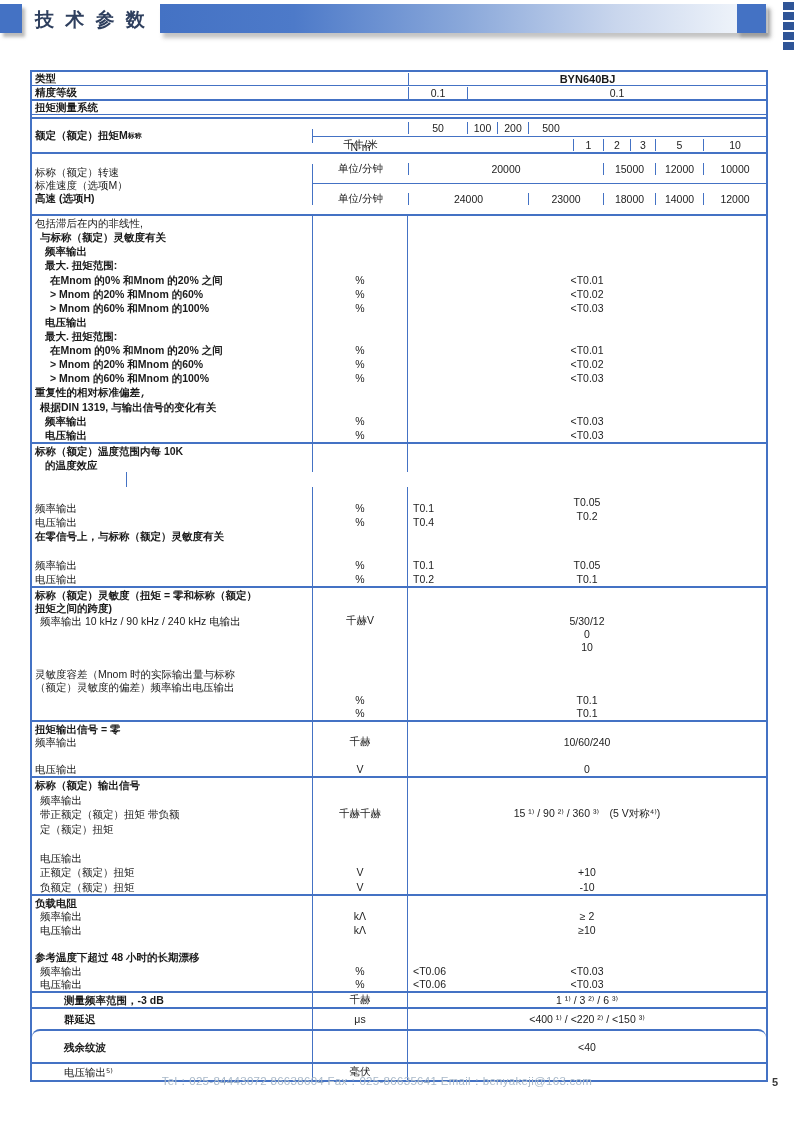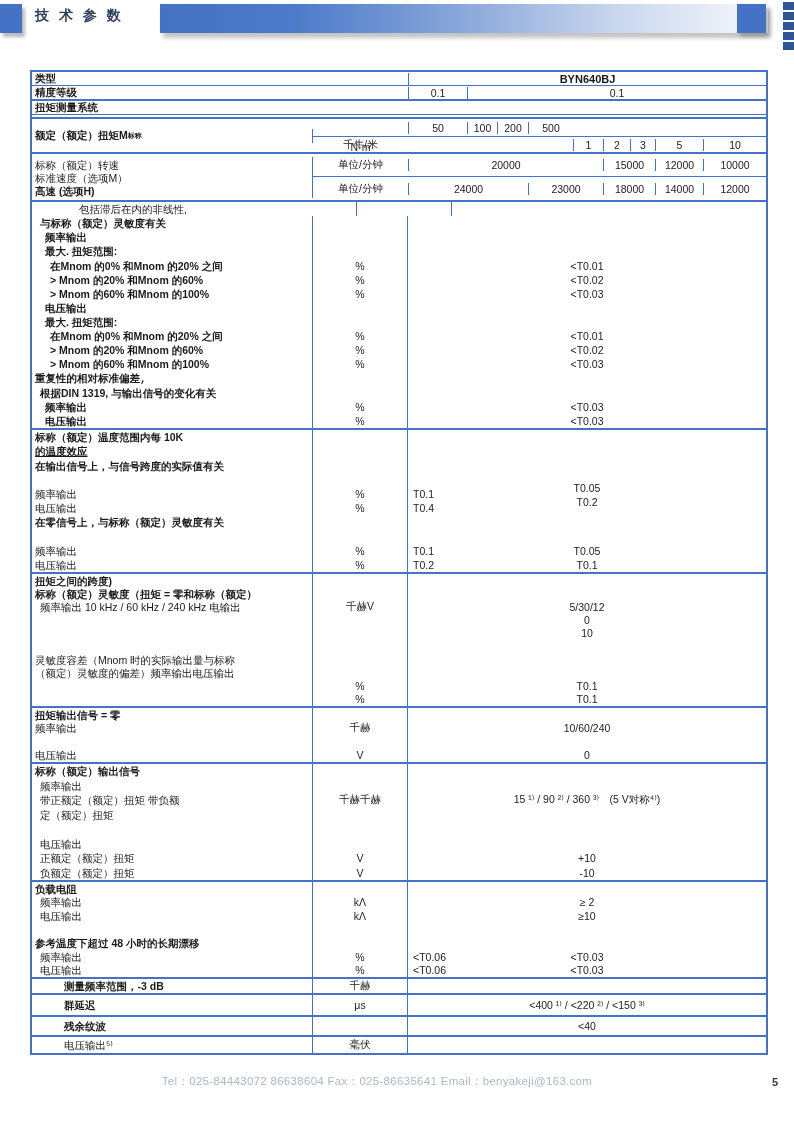--- a/index.html
+++ b/index.html
@@ -3,21 +3,21 @@
 <meta charset="utf-8">
 <style>
   html,body{margin:0;padding:0;background:#ffffff;}
   .page{position:relative;width:794px;height:1122px;background:#fff;overflow:hidden;
         font-family:"Liberation Sans","DejaVu Sans",sans-serif;color:#1a1a1a;}
   :root{--b:#4472C4;--navy:#2e3f5e;}
 
   
   .hdr-sq-left{position:absolute;left:0;top:4px;width:22px;height:29px;background:var(--b);
                box-shadow:3px 4px 3px rgba(120,120,120,.5);}
-  .hdr-title{position:absolute;left:35px;top:7px;font-size:14px;font-weight:bold;
+  .hdr-title{position:absolute;left:35px;top:7px;font-size:19px;font-weight:bold;
              color:var(--navy);letter-spacing:3px;white-space:nowrap;}
   .hdr-bar{position:absolute;left:160px;top:4px;width:608px;height:29px;
            background:linear-gradient(90deg,#4472C4 0%,#4d7ac9 22%,#8aa8da 50%,#c9d6ed 75%,#eef3fa 95%,#f7fafd 100%);
            box-shadow:3px 5px 4px rgba(125,125,125,.45);}
   .hdr-sq-right{position:absolute;left:737px;top:4px;width:29px;height:29px;background:var(--b);
                 box-shadow:3px 4px 3px rgba(120,120,120,.5);}
   .edge-blocks{position:absolute;right:0;top:2px;width:11px;}
   .edge-blocks .blk{width:11px;height:8px;background:#2F5597;margin-bottom:2px;}
 
   
@@ -41,22 +41,22 @@
   .cl{width:281px;align-self:stretch;display:flex;align-items:center;
       border-right:1px solid var(--b);line-height:12px;padding-left:32px;}
   .cu{width:95px;align-self:stretch;display:flex;align-items:center;justify-content:center;
       border-right:1px solid var(--b);font-weight:400;color:#222;}
   .cv{flex:1;align-self:stretch;display:flex;align-items:center;justify-content:center;
       position:relative;font-weight:400;color:#222;}
   .lv{position:absolute;left:5px;}
   .raise{position:relative;top:-6px;}
 
   
-  .h14{height:14px;} .h15{height:15px;} .h18{height:18px;} .h19{height:23px;}
-  .h16{height:16px;} .h22{height:22px;} .h20{height:20px;}
+  .h14{height:14px;} .h15{height:15px;} .h18{height:18px;} .h19{height:30px;}
+  .h16{height:16px;} .h22{height:22px;} .h20{height:33px;border-radius:8px;}
 
   .s-nonlin{height:226px;} .s-temp{height:144px;} .s-sens{height:134px;}
   .s-zero{height:56px;} .s-nom{height:118px;} .s-load{height:97px;}
 
   sub{font-size:7px;}
 
   
   .footer-contact{position:absolute;left:0;right:40px;top:1074px;text-align:center;
                   font-size:11.5px;color:#a9b9c9;letter-spacing:.3px;}
   .page-num{position:absolute;right:16px;top:1076px;font-size:11px;font-weight:bold;color:#3a3a3a;}
@@ -145,21 +145,21 @@
           <div class="cell ctr num bl" style="width:75px;">23000</div>
           <div class="cell ctr num bl" style="width:52px;">18000</div>
           <div class="cell ctr num bl" style="width:48px;">14000</div>
           <div class="cell ctr num bl" style="flex:1;">12000</div>
         </div>
       </div>
     </div>
 
     <div class="sec s-nonlin" style="border-top:none;">
         <div class="sr">
-          <div class="cl" style="padding-left: 3px; margin-left: 44px;">包括滞后在内的非线性,</div>
+          <div class="cl" style="padding-left: 3px;">包括滞后在内的非线性,</div>
           <div class="cu"></div>
           <div class="cv"></div>
         </div>
         <div class="sr">
           <div class="cl b" style="padding-left: 8px;">与标称（额定）灵敏度有关</div>
           <div class="cu"></div>
           <div class="cv"></div>
         </div>
         <div class="sr">
           <div class="cl b" style="padding-left: 13px;">频率输出</div>
@@ -248,26 +248,25 @@
           </div>
         </div>
       </div>
     <div class="sec s-temp">
         <div class="sr">
           <div class="cl b" style="padding-left: 3px;">标称（额定）温度范围内每 10K</div>
           <div class="cu"></div>
           <div class="cv"></div>
         </div>
         <div class="sr">
-          <div class="cl b" style="padding-left: 3px; text-decoration: underline;">的温度效应</div>
-          <div class="cu"></div>
-          <div class="cv"></div>
-        </div>
-        <div class="sr">
-          <div class="cl b" style="padding-left: 3px;">在输出信号上，与信号跨度的实际值有关</div>
+          <div class="cl b" style="padding-left: 13px;">的温度效应</div>
+          <div class="cu"></div>
+          <div class="cv"></div>
+        </div>
+        <div class="sr">
           <div class="cu"></div>
           <div class="cv"></div>
         </div>
         <div class="sr">
           <div class="cl" style="padding-left: 3px;"></div>
           <div class="cu"></div>
           <div class="cv"></div>
         </div>
         <div class="sr">
           <div class="cl" style="padding-left: 3px;">频率输出</div>
@@ -307,31 +306,31 @@
           <div class="cl" style="padding-left: 3px;">电压输出</div>
           <div class="cu">%</div>
           <div class="cv">
             <span class="lv">T0.2</span>
             <span class="">T0.1</span>
           </div>
         </div>
       </div>
     <div class="sec s-sens">
         <div class="sr">
+          <div class="cl b" style="padding-left: 3px;">标称（额定）灵敏度（扭矩 = 零和标称（额定）</div>
+          <div class="cu"></div>
+          <div class="cv"></div>
+        </div>
+        <div class="sr">
           <div class="cl b" style="padding-left: 3px;">扭矩之间的跨度)</div>
           <div class="cu"></div>
           <div class="cv"></div>
         </div>
         <div class="sr">
-          <div class="cl b" style="padding-left: 3px;">标称（额定）灵敏度（扭矩 = 零和标称（额定）</div>
-          <div class="cu"></div>
-          <div class="cv"></div>
-        </div>
-        <div class="sr">
-          <div class="cl" style="padding-left: 8px;">频率输出 10 kHz / 60 kHz / 240 kHz 电输出</div>
+          <div class="cl" style="padding-left: 8px;">频率输出 10 kHz / 90 kHz / 240 kHz 电输出</div>
           <div class="cu">千赫V</div>
           <div class="cv">
             <span class="">5/30/12</span>
           </div>
         </div>
         <div class="sr">
           <div class="cl" style="padding-left: 3px;"></div>
           <div class="cu"></div>
           <div class="cv">
             <span class="">0</span>
@@ -492,20 +491,21 @@
             <span class="lv">&lt;T0.06</span>
             <span class="">&lt;T0.03</span>
           </div>
         </div>
       </div>
 
     <div class="sec h16">
       <div class="sr">
         <div class="cl b padl">测量频率范围，-3 dB</div>
         <div class="cu">千赫</div>
+        <div class="cv">1 ¹⁾ / 3 ²⁾ / 6 ³⁾</div>
       </div>
     </div>
     <div class="sec h22">
       <div class="sr">
         <div class="cl b padl">群延迟</div>
         <div class="cu">μs</div>
         <div class="cv">&lt;400 ¹⁾ / &lt;220 ²⁾ / &lt;150 ³⁾</div>
       </div>
     </div>
     <div class="sec h20">

